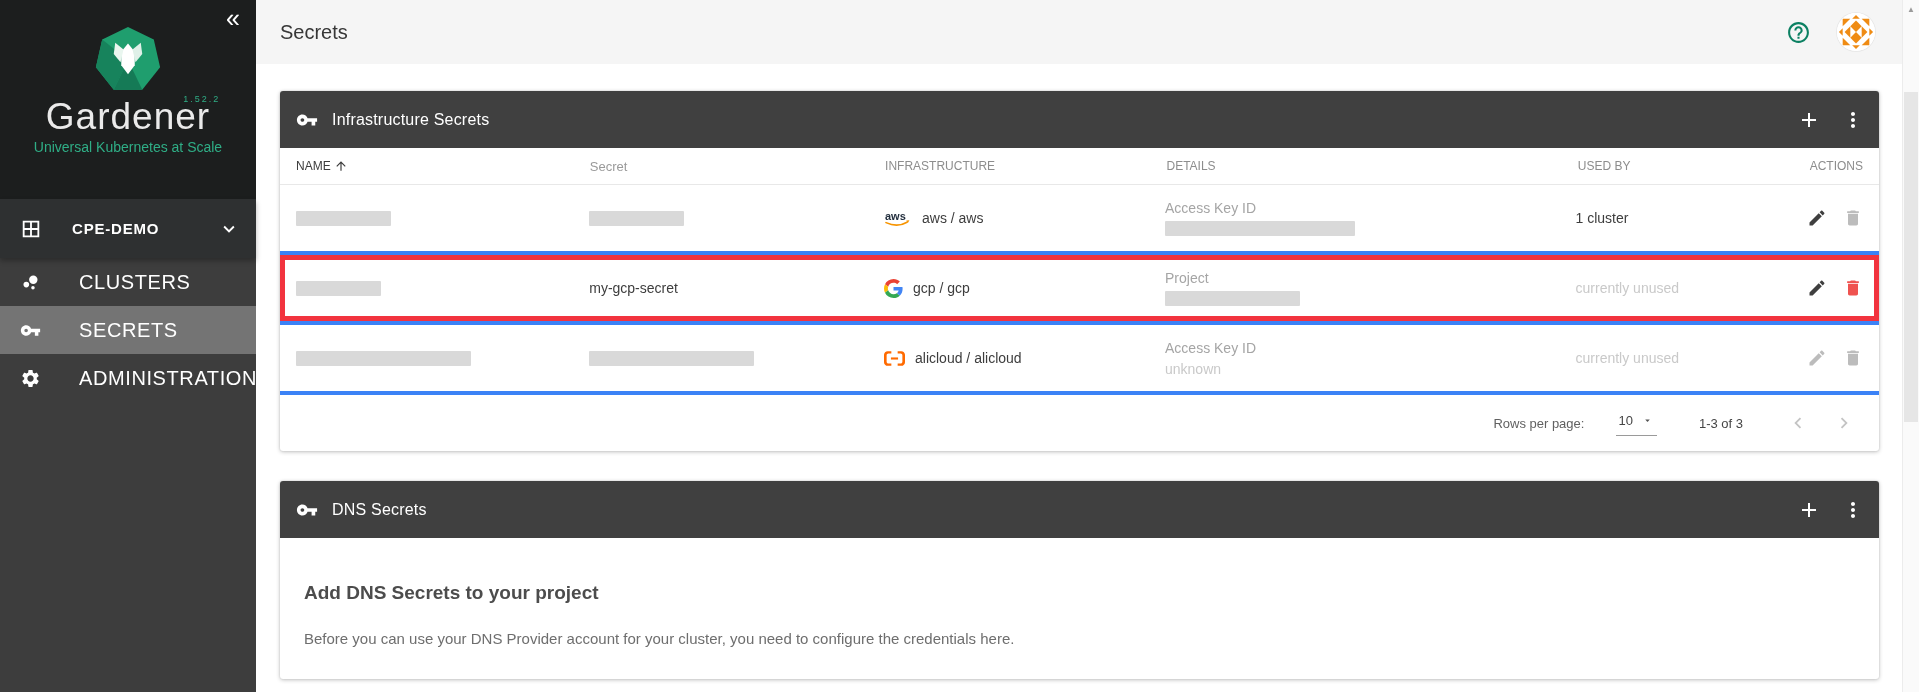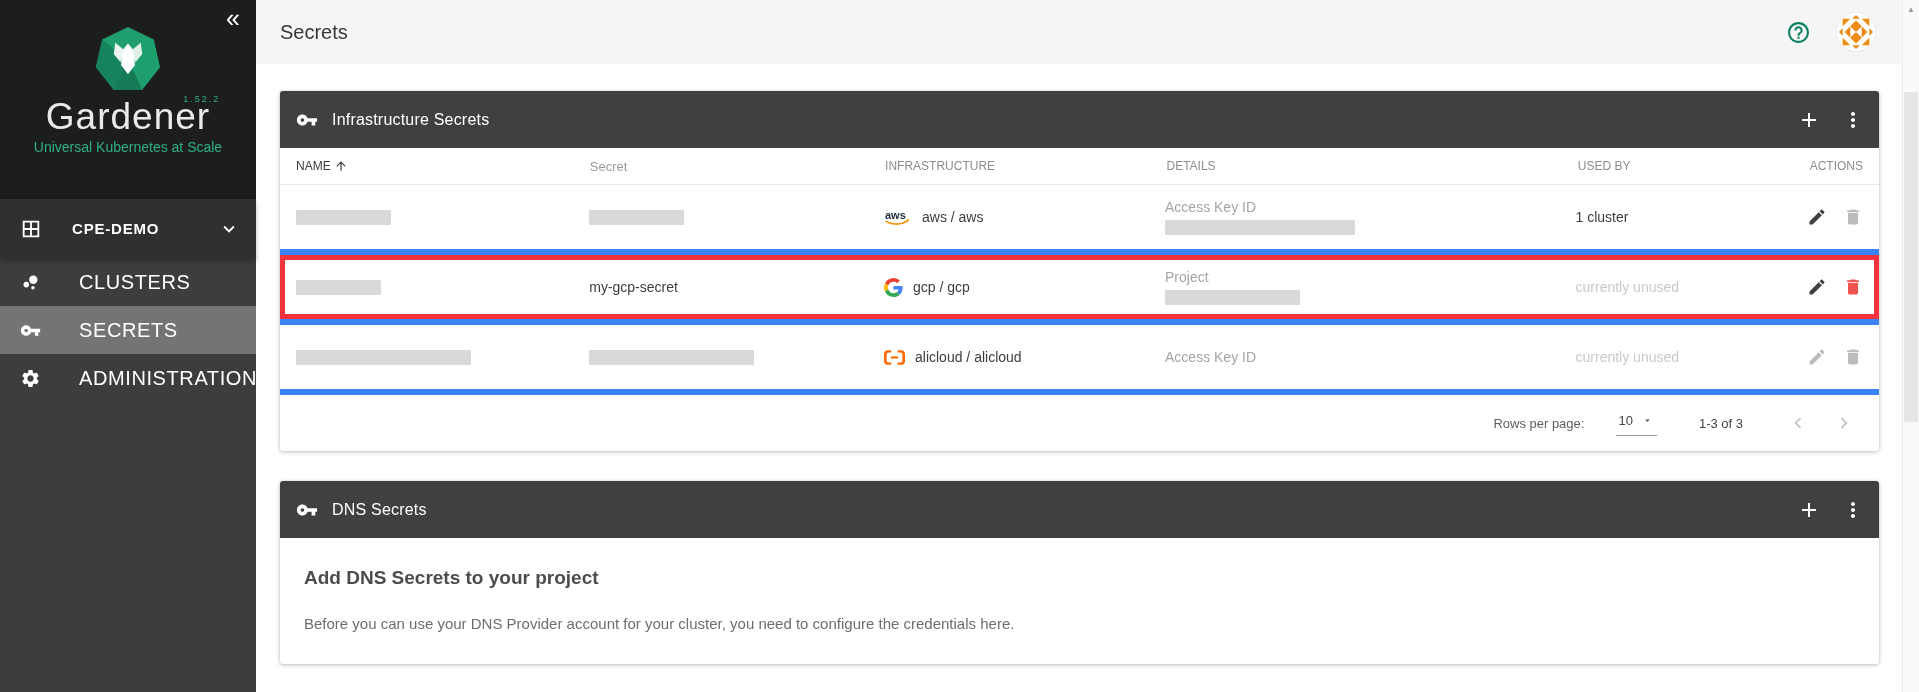--- a/index.html
+++ b/index.html
@@ -49,21 +49,21 @@
   .c-name   { width:20%;   padding-left:16px; }
   .c-secret { width:19.1%; }
   .c-infra  { width:15.1%; }
   .c-details{ width:26.6%;margin-left:48px; }
   .c-used   { width:15%; }
   .c-actions{ flex:1; display:flex; justify-content:flex-end; padding-right:16px; }
   .thead .c-name { color:#3c3c3c; font-weight:normal; display:flex; align-items:center; gap:3px; cursor:pointer; }
   .thead .c-name svg { width:14px; height:14px; fill:#3c3c3c; }
   .thead .c-secret { font-size:13px; color:#9a9a9a; }
 
-  .trow { display:flex; align-items:center; height:70px; border-bottom:6px solid #3b82f6; font-size:14px; color:#3d3d3d; position:relative; }
+  .trow { display:flex; align-items:center; height:70px; border-bottom:4px solid #3b82f6; font-size:14px; color:#3d3d3d; position:relative; }
   .trow.highlight { box-shadow:inset 0 0 0 5px #f2333e; }
   .redacted { height:15px; background:#d9d9d9; border-radius:1px; display:inline-block; vertical-align:middle; }
   .infra-cell { display:flex; align-items:center; gap:10px; }
   .details-cell { display:flex; flex-direction:column; justify-content:center; gap:5px; }
   .details-label { font-size:14px; color:#a5a5a5; }
   .muted { color:#c9c9c9; }
   .actions-cell { display:flex; align-items:center; gap:16px; }
   .icon-btn { background:none; border:none; padding:0; cursor:pointer; line-height:0; }
   .icon-btn svg { width:20px; height:20px; }
   .icon-btn.on svg { fill:#3f3f3f; }
@@ -72,21 +72,21 @@
 
   .pagination { display:flex; align-items:center; justify-content:flex-end; height:56px; padding-right:24px; font-size:13px; color:#616161; }
   .rpp-select { display:inline-flex; align-items:center; gap:9px; border-bottom:1px solid #9a9a9a; padding:3px 4px 7px 2px; margin-left:32px; color:#464646; cursor:pointer; }
   .rpp-select svg { width:11px; height:11px; fill:#555; }
   .range { margin-left:42px; color:#464646; }
   .pg-btn { background:none; border:none; padding:0; line-height:0; cursor:pointer; margin-left:44px; }
   .pg-btn svg { width:22px; height:22px; fill:#c4c4c4; }
   .pg-btn + .pg-btn { margin-left:24px; }
 
   .dns-card { margin-top:30px; }
-  .dns-body { padding:29px 24px 32px; }
+  .dns-body { padding:44px 24px 32px; }
   .dns-heading { font-size:19px; font-weight:bold; color:#4c4c4c; }
   .dns-desc { margin-top:26px; font-size:15px; color:#6e6e6e; }
 
   
   .scrollbar { position:fixed; top:0; right:0; width:17px; height:692px; background:#fafafa; border-left:1px solid #ececec; z-index:10; }
   .sb-arrow { position:absolute; top:5px; left:0; width:100%; text-align:center; font-size:8px; color:#9b9b9b; }
   .sb-thumb { position:absolute; top:92px; left:1px; right:1px; height:330px; background:#e6e6e6; }
 </style>
 </head>
 <body>
@@ -269,20 +269,21 @@
               <g fill="#FF6A00">
                 <path d="M7 0H3.5C1.6 0 0 1.6 0 3.5v7C0 12.4 1.6 14 3.5 14H7v-2.2H4.2c-.9 0-1.7-.8-1.7-1.7V3.9c0-.9.8-1.7 1.7-1.7H7V0z"></path>
                 <path d="M13 0h3.5C18.4 0 20 1.6 20 3.5v7c0 1.9-1.6 3.5-3.5 3.5H13v-2.2h2.8c.9 0 1.7-.8 1.7-1.7V3.9c0-.9-.8-1.7-1.7-1.7H13V0z"></path>
                 <rect x="6.6" y="6" width="6.8" height="2"></rect>
               </g>
             </svg>
             <span>alicloud / alicloud</span>
           </span>
           <span class="c-details details-cell">
             <span class="details-label">Access Key ID</span>
+            <span class="muted">unknown</span>
           </span>
           <span class="c-used muted">currently unused</span>
           <span class="c-actions actions-cell">
             <button class="icon-btn off"><svg viewBox="0 0 24 24">
                   <path d="M3 17.25V21h3.75L17.81 9.94l-3.75-3.75L3 17.25zM20.71 7.04c.39-.39.39-1.02 0-1.41l-2.34-2.34c-.39-.39-1.02-.39-1.41 0l-1.83 1.83 3.75 3.75 1.83-1.83z"></path>
                 </svg></button>
             <button class="icon-btn off"><svg viewBox="0 0 24 24">
                   <path d="M6 19c0 1.1.9 2 2 2h8c1.1 0 2-.9 2-2V7H6v12zM19 4h-3.5l-1-1h-5l-1 1H5v2h14V4z"></path>
                 </svg></button>
           </span>

